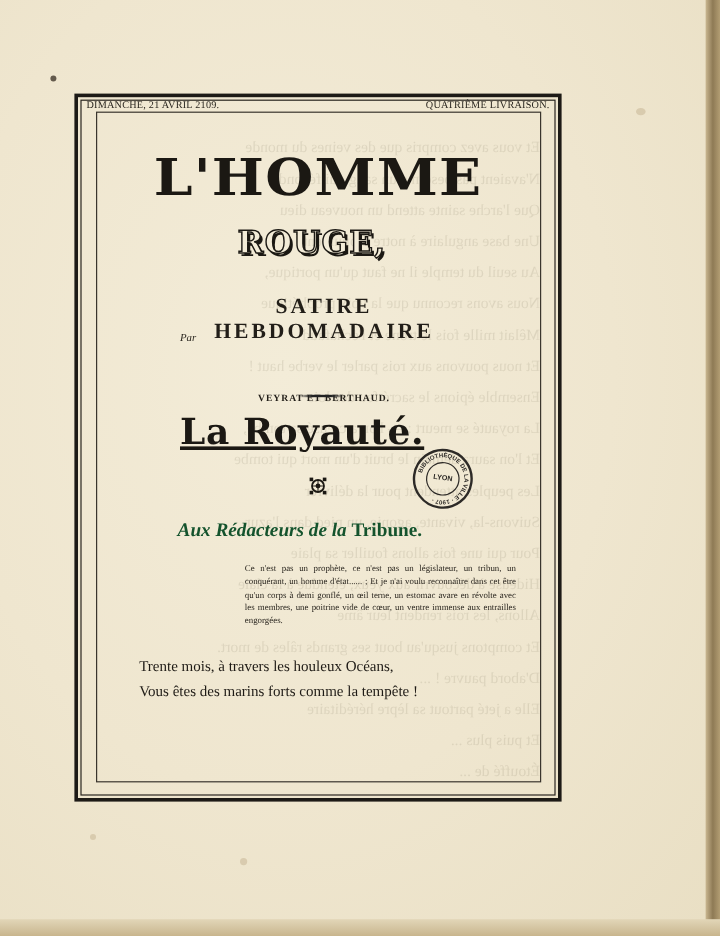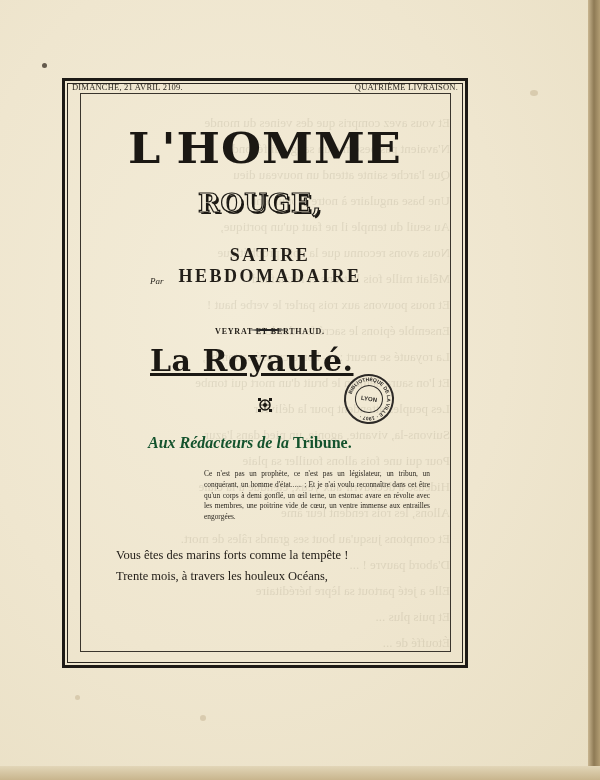--- a/index.html
+++ b/index.html
@@ -197,15 +197,15 @@
 <div class="dedication">
   <span class="it">Aux Rédacteurs de la</span>
   <span class="rm">Tribune.</span>
 </div>
 
 <div class="epigraph">
   <span>Ce n'est pas un prophète, ce n'est pas un législateur, un tribun, un conquérant, un homme d'état...... ; Et je n'ai voulu reconnaître dans cet être qu'un corps à demi gonflé, un œil terne, un estomac avare en révolte avec les membres, une poitrine vide de cœur, un ventre immense aux entrailles engorgées.</span>
 </div>
 
 <div class="verse">
+  <div>Trente mois, à travers les houleux Océans,</div>
   <div>Vous êtes des marins forts comme la tempête !</div>
-  <div>Trente mois, à travers les houleux Océans,</div>
 </div>
 
 </body></html>

